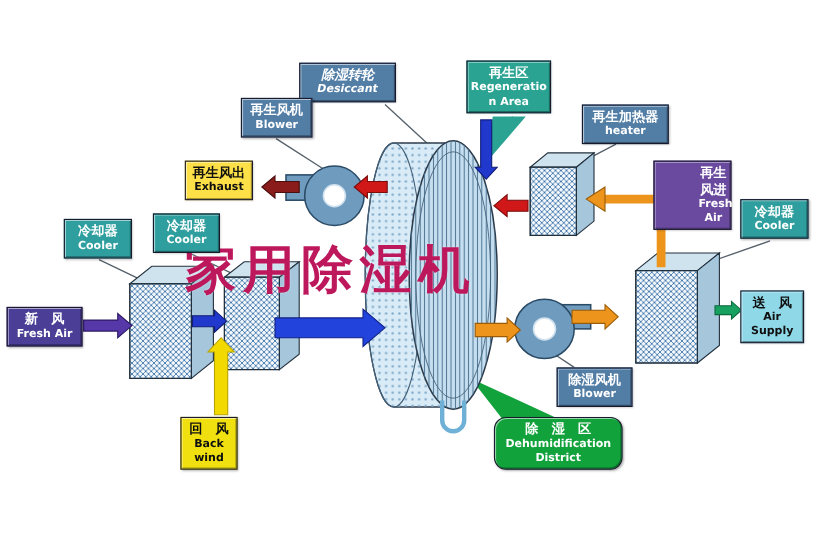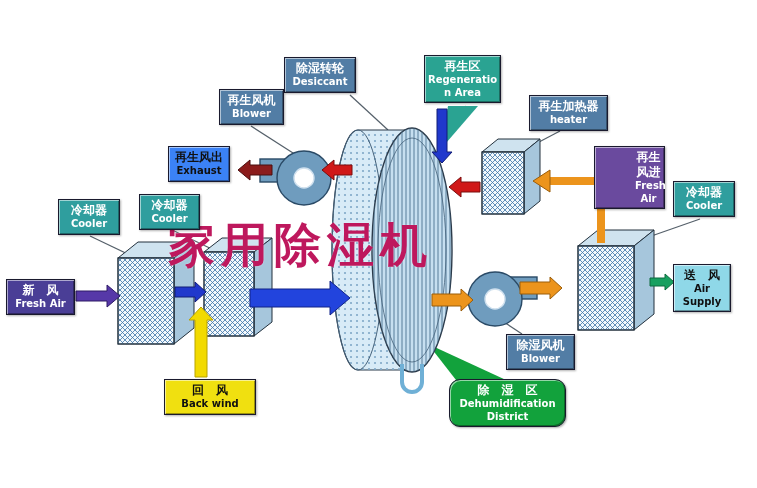--- a/index.html
+++ b/index.html
@@ -11,21 +11,21 @@
     text-shadow:0 0 2px rgba(255,255,255,.45); }
   .label { position:absolute; z-index:3; text-align:center; padding:3px 2px; line-height:1.25;
     border:1px solid #1a1a2e;
     box-shadow: inset 1px 1px 0 rgba(255,255,255,.55), inset -1px -1px 0 rgba(0,0,0,.35), 1px 1px 2px rgba(0,0,0,.3); }
   .label .zh { font-size:12px; font-weight:bold; }
   .label .en { font-size:10px; font-weight:bold; }
   .white { color:#ffffff; } .black { color:#101010; }
   .bg-steel { background:#527da5; }
   .bg-teal { background:#2f9e9e; }
   .bg-tealgreen { background:#2aa392; }
-  .bg-orange { background:#3b82f6; }
+  .bg-orange { background:#fde047; }
   .bg-purple { background:#6a4a9e; }
   .bg-darkpurple { background:#4a3e96; }
   .bg-cyan { background:#8fd8e8; }
   .bg-yellow { background:#f0e010; }
   .bg-green { background:#12a23c;border-radius:11px; }
   .break-all { word-break:break-all; }
 </style>
 </head>
 <body>
 
@@ -122,21 +122,21 @@
       <polygon points="272,165 250,165 250,160 238,170 250,180 250,175 272,175" fill="#8b1c1c" stroke="#4a0e0e"></polygon>
       <g>
         <path d="M601,243 L601,181 L549,181" fill="none" stroke="#ec941c" stroke-width="8"></path>
         <polygon points="550,170 550,192 533,181" fill="#ec941c" stroke="#9a5c08"></polygon>
       </g>
     </g>
   </svg>
 
   <div class="watermark">家用除湿机</div>
 
-  <div class="label bg-steel white" style="left:284px;top:57px;width:72px;">
+  <div class="label bg-steel white" style="left:272px;top:57px;width:88px;font-style:italic;">
     <div class="zh">除湿转轮</div>
     <div class="en">Desiccant</div>
   </div>
 
   <div class="label bg-tealgreen white" style="left:424px;top:55px;width:77px;">
     <div class="zh">再生区</div>
     <div class="en break-all">Regeneration Area</div>
   </div>
 
   <div class="label bg-steel white" style="left:219px;top:89px;width:65px;">
@@ -177,21 +177,21 @@
   <div class="label bg-darkpurple white" style="left:6px;top:279px;width:69px;">
     <div class="zh">新　风</div>
     <div class="en">Fresh Air</div>
   </div>
 
   <div class="label bg-cyan black" style="left:673px;top:264px;width:58px;">
     <div class="zh">送　风</div>
     <div class="en">Air Supply</div>
   </div>
 
-  <div class="label bg-yellow black" style="left:164px;top:379px;width:92px;">
+  <div class="label bg-yellow black" style="left:164px;top:379px;width:52px;">
     <div class="zh">回　风</div>
     <div class="en">Back wind</div>
   </div>
 
   <div class="label bg-steel white" style="left:506px;top:334px;width:69px;">
     <div class="zh">除湿风机</div>
     <div class="en">Blower</div>
   </div>
 
   <div class="label bg-green white" style="left:449px;top:379px;width:117px;">

